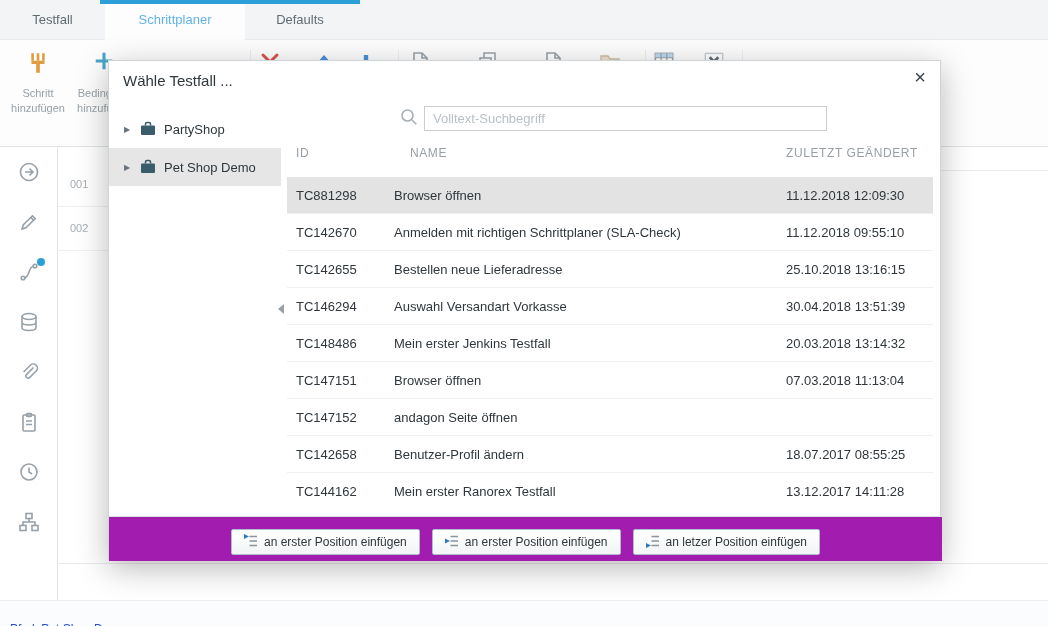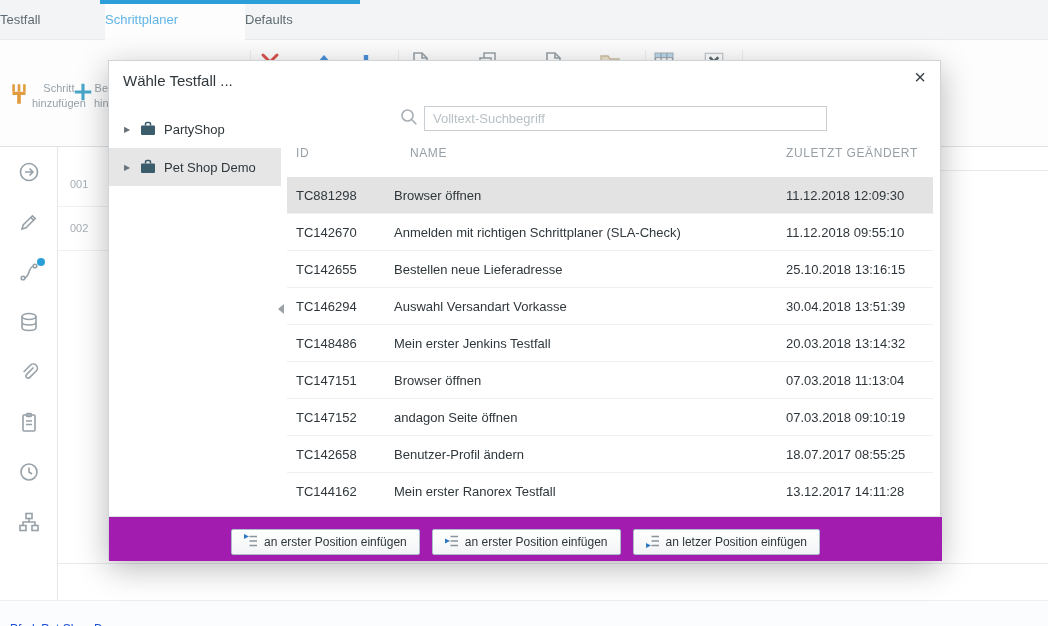--- a/index.html
+++ b/index.html
@@ -7,27 +7,27 @@
   body {
     position: relative;
     font-family: "Liberation Sans", sans-serif;
     background: #fff;
     overflow: hidden;
     color: #2f373c;
   }
 
   
   .tabbar { position:absolute; left:0; top:0; width:1048px; height:40px; background:#f2f4f5; border-bottom:1px solid #e9ebec; }
-  .tab { position:absolute; top:0; height:40px; line-height:40px; font-size:13px; color:#5f6b73; cursor:default; }
+  .tab { position:absolute; top:0; height:40px; line-height:40px; text-align:center; font-size:13px; color:#5f6b73; cursor:default; }
   .tab.active { background:#fdfdfe; color:#5fb4e5; }
   .tab-strip { position:absolute; left:100px; top:0; width:260px; height:4px; background:#2d9fd8; }
 
   
   .toolbar { position:absolute; left:0; top:40px; width:1048px; height:107px; background:#fdfdfd; border-bottom:1px solid #dfe3e5; }
-  .tool-big { position:absolute; top:5px; width:64px; height:96px; display:flex; flex-direction:row; align-items:center; }
+  .tool-big { position:absolute; top:5px; width:64px; height:96px; display:flex; flex-direction:column; align-items:center; }
   .tool-big .ticon { margin-top:5px; height:30px; display:flex; align-items:flex-start; justify-content:center; }
   .tool-big .tlabel { margin-top:6px; font-size:11px; line-height:1.35; color:#98a2a9; text-align:center; width:62px; }
   .tsep { position:absolute; top:10px; width:1px; height:86px; background:#ebedef; }
   .mini { position:absolute; top:10px; width:24px; height:24px; }
 
   
   .sidebar { position:absolute; left:0; top:147px; width:58px; height:453px; background:#fff; border-right:1px solid #e4e7e9; }
   .side-ico { position:absolute; left:17px; width:24px; height:24px; }
   .notif-dot { position:absolute; left:37px; width:8px; height:8px; border-radius:50%; background:#2d9fd8; }
 
@@ -300,21 +300,20 @@
       <span class="c-date">20.03.2018 13:14:32</span>
     </div>
     <div class="trow">
       <span class="c-id">TC147151</span>
       <span class="c-name">Browser öffnen</span>
       <span class="c-date">07.03.2018 11:13:04</span>
     </div>
     <div class="trow">
       <span class="c-id">TC147152</span>
       <span class="c-name">andagon Seite öffnen</span>
-      <span class="c-date">07.03.2018 09:10:19</span>
     </div>
     <div class="trow">
       <span class="c-id">TC142658</span>
       <span class="c-name">Benutzer-Profil ändern</span>
       <span class="c-date">18.07.2017 08:55:25</span>
     </div>
     <div class="trow">
       <span class="c-id">TC144162</span>
       <span class="c-name">Mein erster Ranorex Testfall</span>
       <span class="c-date">13.12.2017 14:11:28</span>

